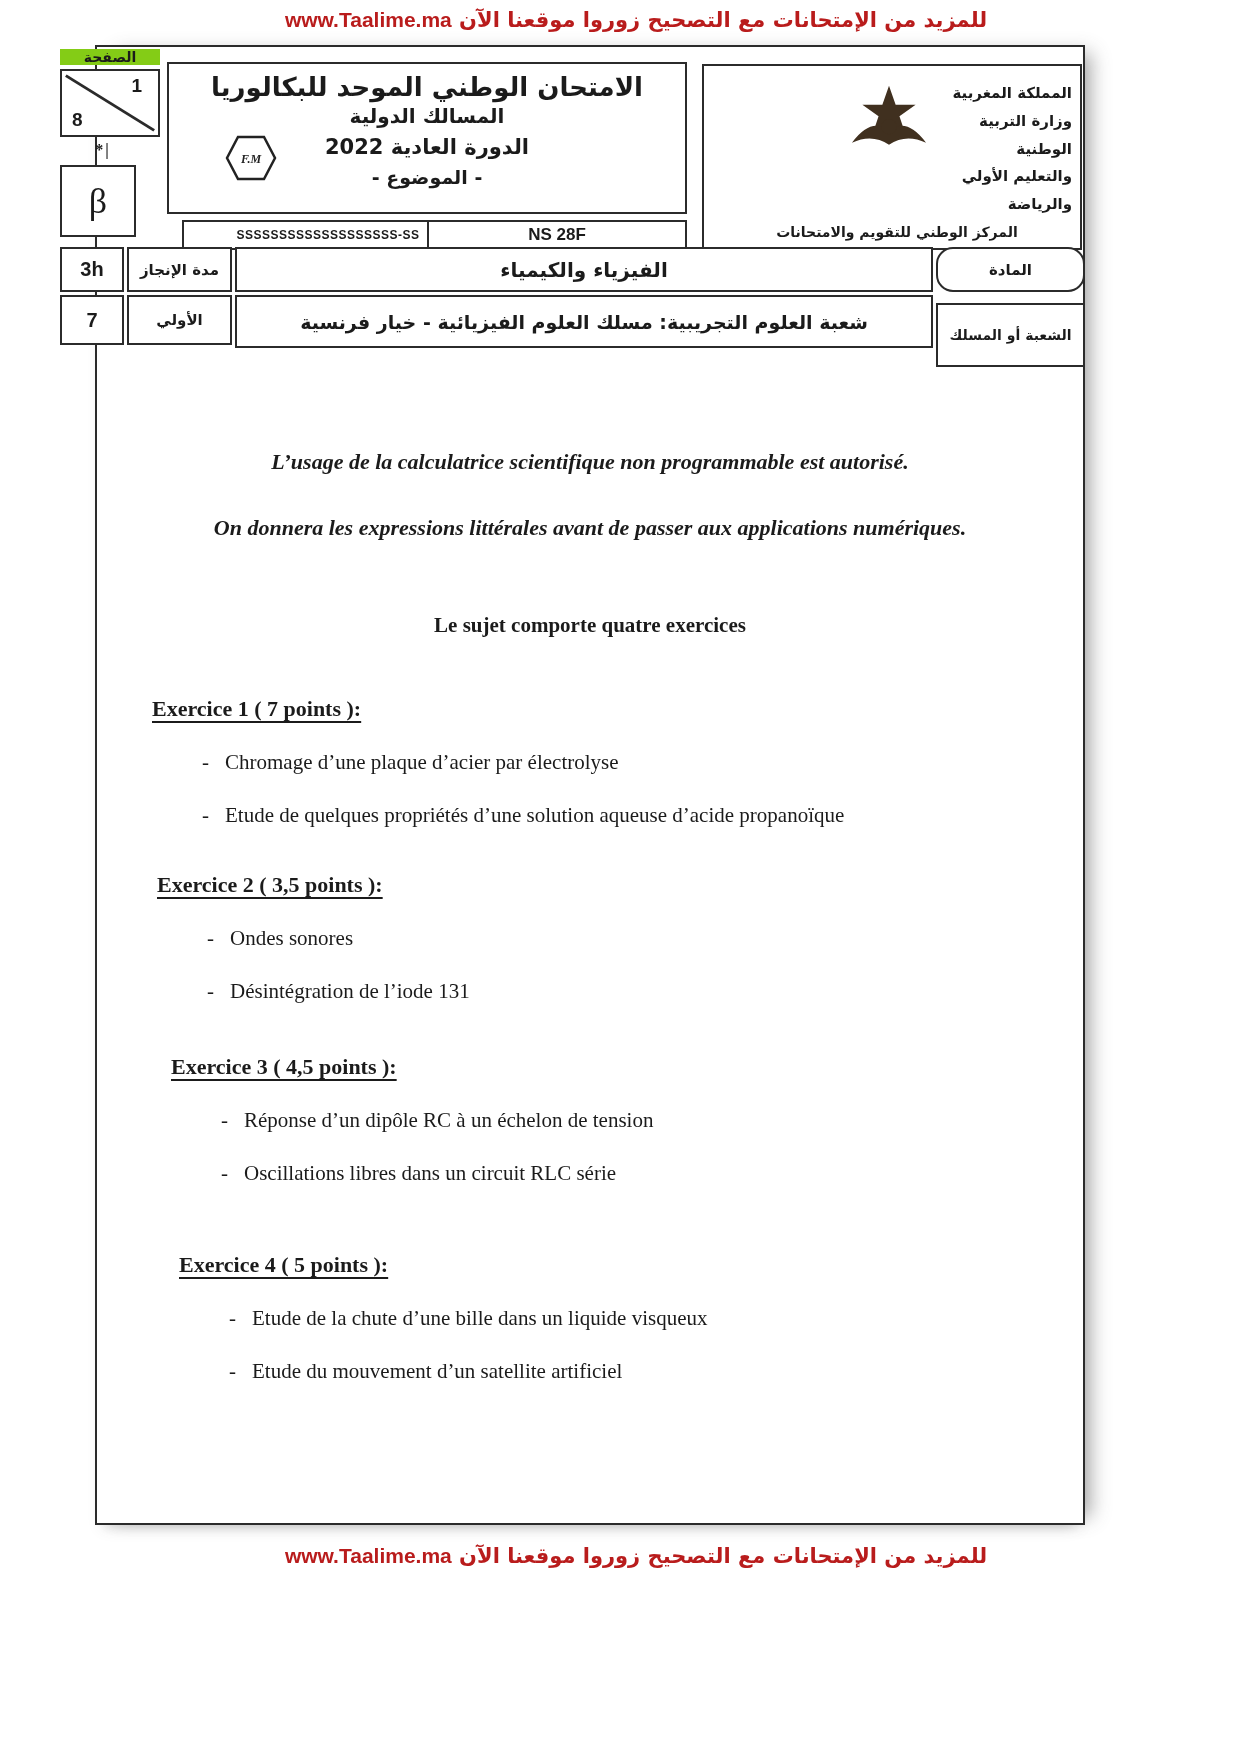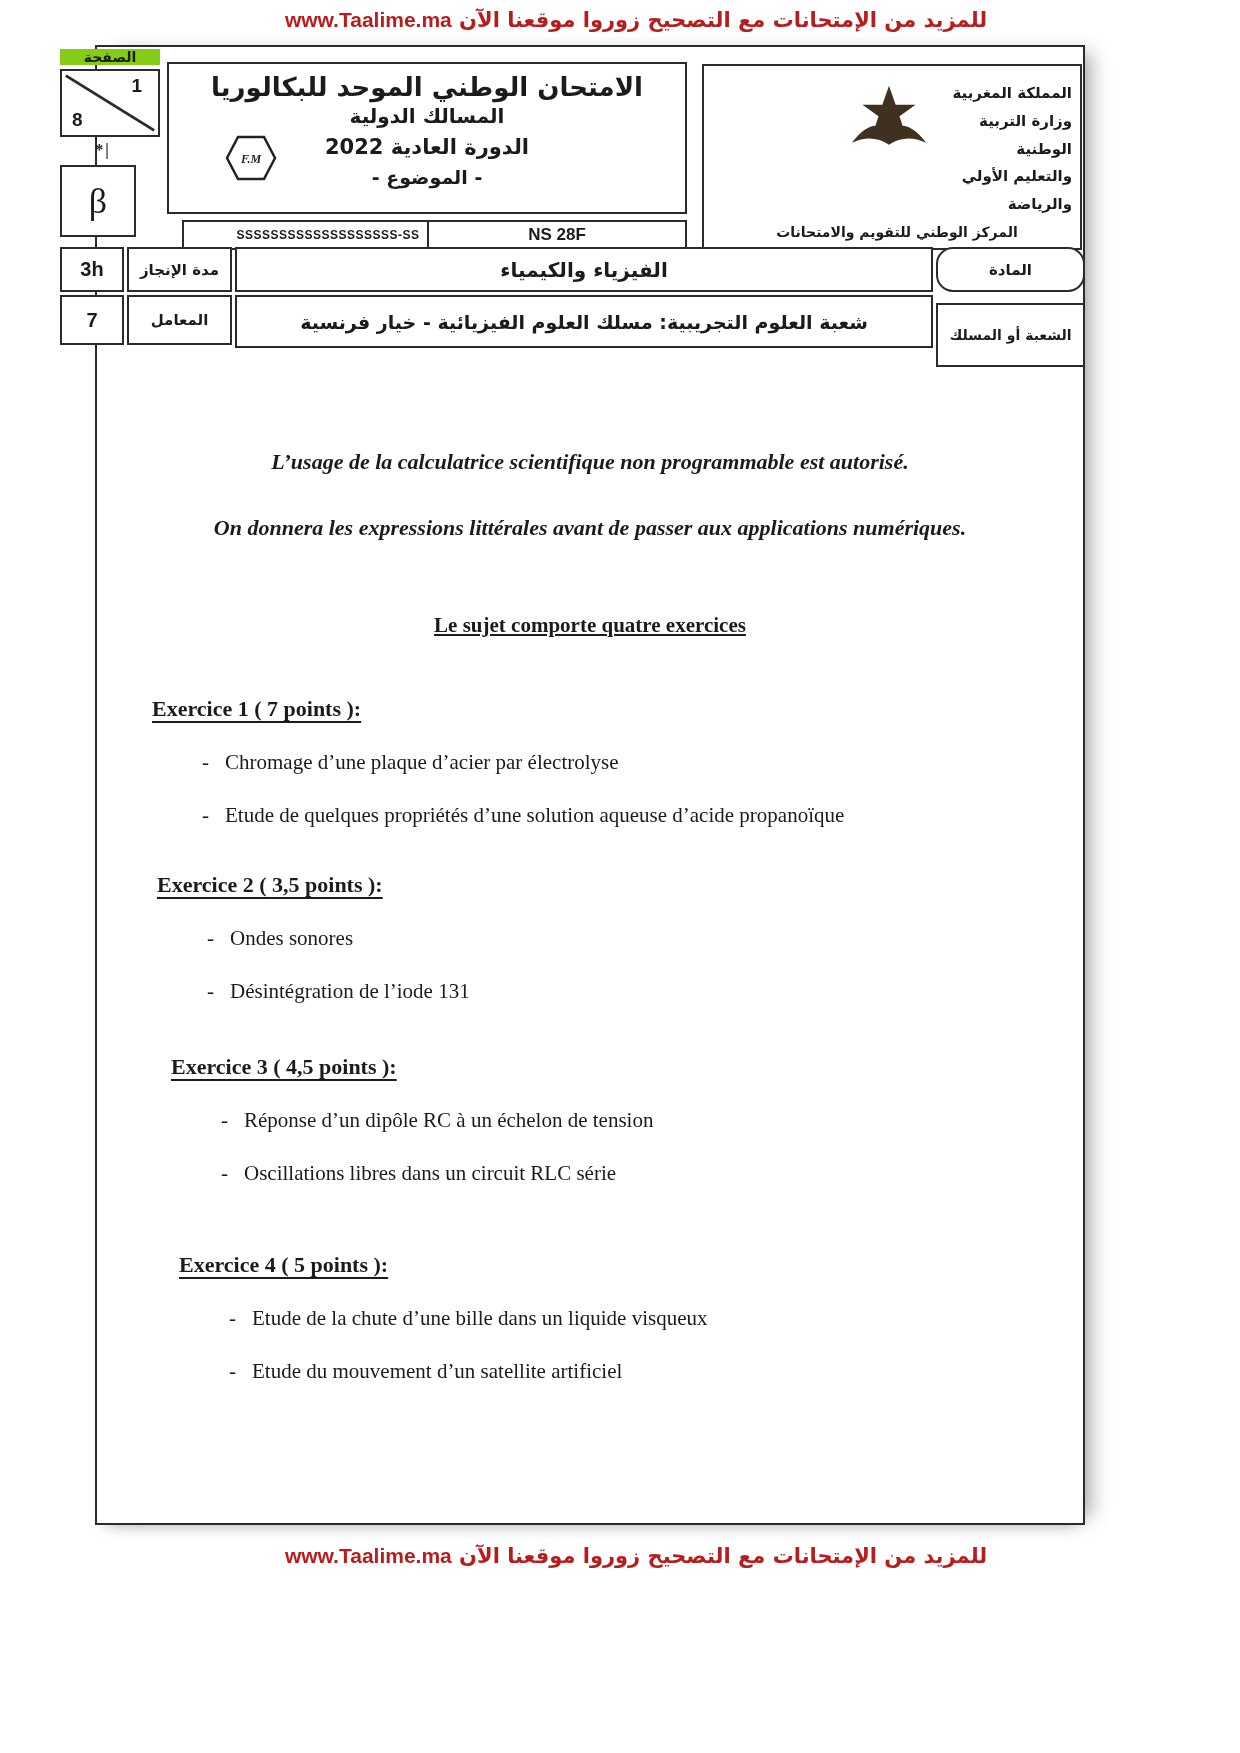--- a/index.html
+++ b/index.html
@@ -80,21 +80,21 @@
   .r2c1 { left: -37px; top: 248px; width: 64px; height: 50px; font-size: 20px; font-weight: bold; }
   .r2c2 { left: 30px;  top: 248px; width: 105px; height: 50px; font-size: 15px; font-weight: bold; }
   .r2c3 { left: 138px; top: 248px; width: 698px; height: 53px; font-size: 19px; font-weight: bold; }
   .r2c4 { left: 839px; top: 256px; width: 149px; height: 64px; font-size: 14px; font-weight: bold; }
 
   
   .doc-body { position: absolute; top: 330px; left: 0; right: 0; }
   .notice { text-align: center; font-style: italic; font-weight: bold; font-size: 22px; padding: 0 30px; }
   .notice.n1 { margin-top: 72px; }
   .notice.n2 { margin-top: 40px; }
-  .summary { margin-top: 72px; text-align: center; font-weight: bold; font-size: 21px; text-decoration: underline; }
+  .summary { margin-top: 72px; text-align: center; font-weight: bold; font-size: 21px; }
   .sec .ex-title {
     font-size: 22px; font-weight: bold;
     text-decoration: underline; text-decoration-thickness: 2px; text-underline-offset: 5px;
   }
   .sec.s1 { margin-top: 58px; margin-left: 55px; }
   .sec.s2 { margin-top: 44px; margin-left: 60px; }
   .sec.s3 { margin-top: 50px; margin-left: 74px; }
   .sec.s4 { margin-top: 66px; margin-left: 82px; }
   .item { margin-top: 28px; margin-left: 50px; font-size: 21px; }
   .item .dash { display: inline-block; margin-right: 16px; }
@@ -153,21 +153,21 @@
     </div>
     <div class="min-foot ar">المركز الوطني للتقويم والامتحانات</div>
   </div>
 
   <div class="cell r1c1 sans">3h</div>
   <div class="cell r1c2 ar">مدة الإنجاز</div>
   <div class="cell r1c3 ar">الفيزياء والكيمياء</div>
   <div class="cell r1c4 ar">المادة</div>
 
   <div class="cell r2c1 sans">7</div>
-  <div class="cell r2c2 ar">المعامل</div>
+  <div class="cell r2c2 ar">الأولي</div>
   <div class="cell r2c3 ar">شعبة العلوم التجريبية: مسلك العلوم الفيزيائية - خيار فرنسية</div>
   <div class="cell r2c4 ar">الشعبة أو المسلك</div>
 
   <div class="doc-body">
     <p class="notice n1">L’usage de la calculatrice scientifique non programmable est autorisé.</p>
     <p class="notice n2">On donnera les expressions littérales avant de passer aux applications numériques.</p>
     <p class="summary">Le sujet comporte quatre exercices</p>
 
     <div class="sec s1">
       <h3 class="ex-title">Exercice 1 ( 7 points ):</h3>

